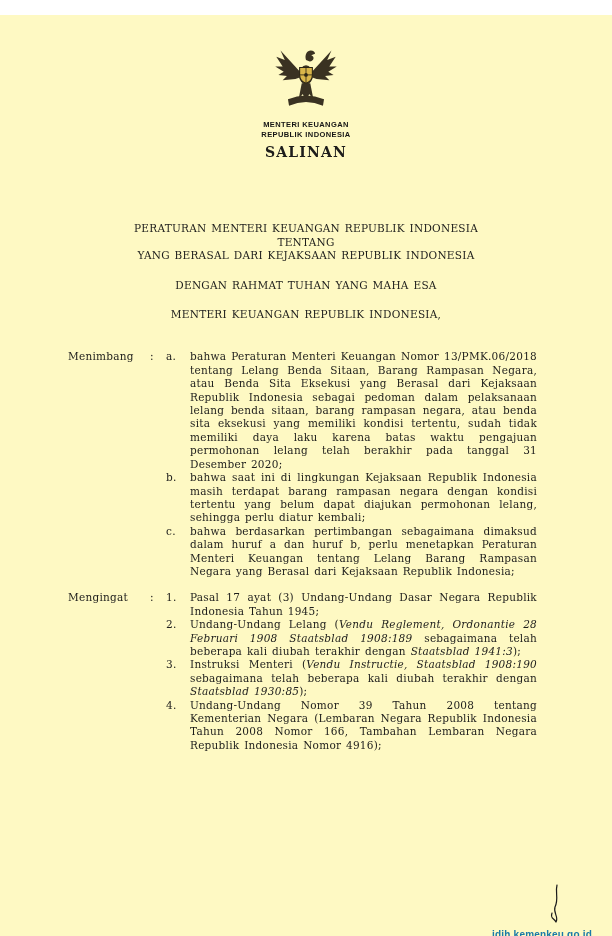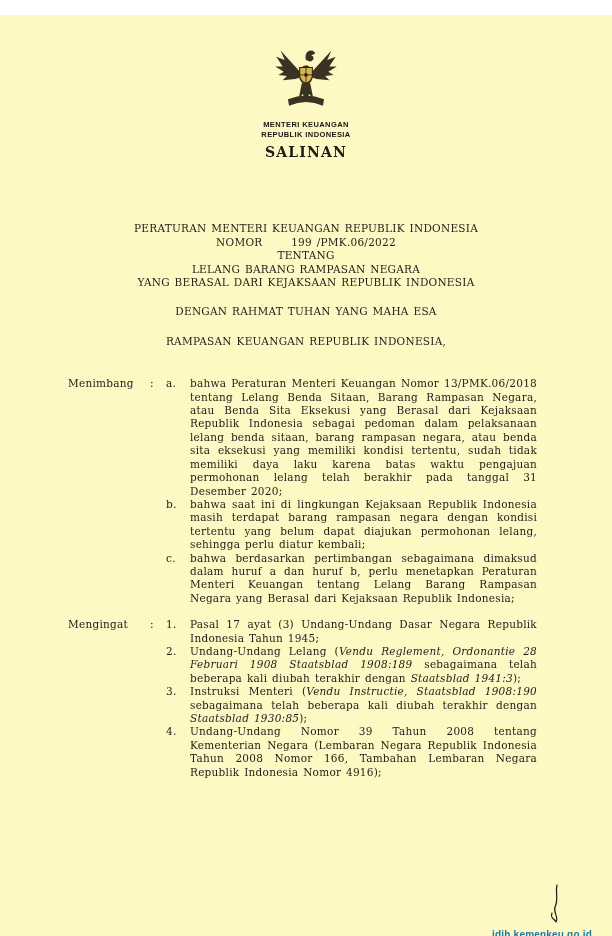--- a/index.html
+++ b/index.html
@@ -97,28 +97,26 @@
     </div>
     <div class="ministry">
       <div>MENTERI KEUANGAN</div>
       <div>REPUBLIK INDONESIA</div>
     </div>
     <div class="salinan">SALINAN</div>
   </div>
 
   <div class="title-block">
     <div class="title-line">PERATURAN MENTERI KEUANGAN REPUBLIK INDONESIA</div>
-    <div class="title-line">NOMOR      199 /PMK.06/2022</div>
     <div class="title-line">TENTANG</div>
-    <div class="title-line">LELANG BARANG RAMPASAN NEGARA</div>
     <div class="title-line">YANG BERASAL DARI KEJAKSAAN REPUBLIK INDONESIA</div>
   </div>
 
   <div class="grace">DENGAN RAHMAT TUHAN YANG MAHA ESA</div>
-  <div class="authority">RAMPASAN KEUANGAN REPUBLIK INDONESIA,</div>
+  <div class="authority">MENTERI KEUANGAN REPUBLIK INDONESIA,</div>
 
   <section class="clauses">
     <div class="clause">
       <div class="clause-label">Menimbang</div>
       <div class="clause-colon">:</div>
       <div class="clause-items">
           <div class="list-row">
             <div class="marker">a.</div>
             <div class="item-text"><span>bahwa Peraturan Menteri Keuangan Nomor 13/PMK.06/2018 tentang Lelang Benda Sitaan, Barang Rampasan Negara, atau Benda Sita Eksekusi yang Berasal dari Kejaksaan Republik Indonesia sebagai pedoman dalam pelaksanaan lelang benda sitaan, barang rampasan negara, atau benda sita eksekusi yang memiliki kondisi tertentu, sudah tidak memiliki daya laku karena batas waktu pengajuan permohonan lelang telah berakhir pada tanggal 31 Desember 2020;</span></div>
           </div>

